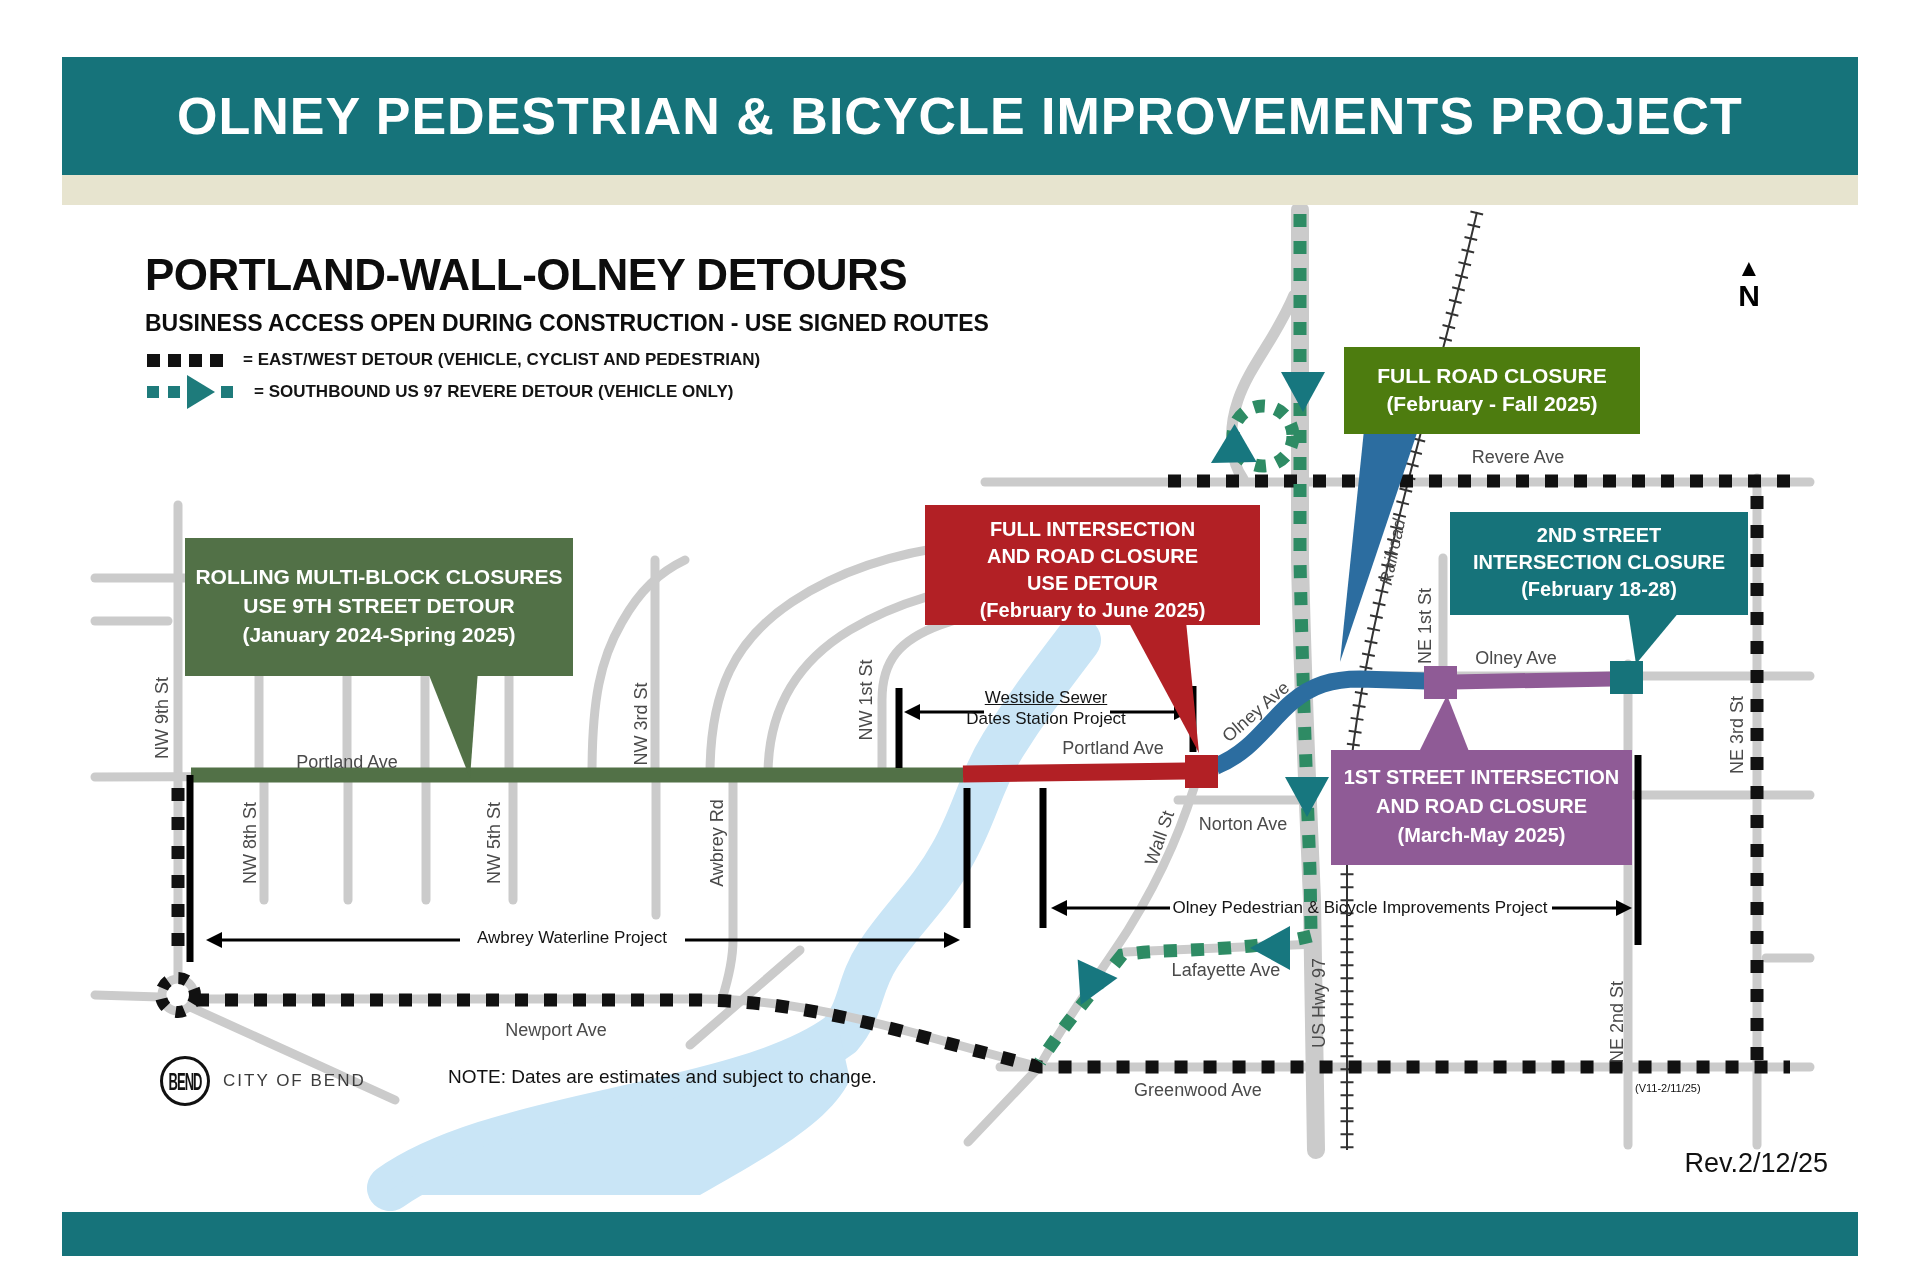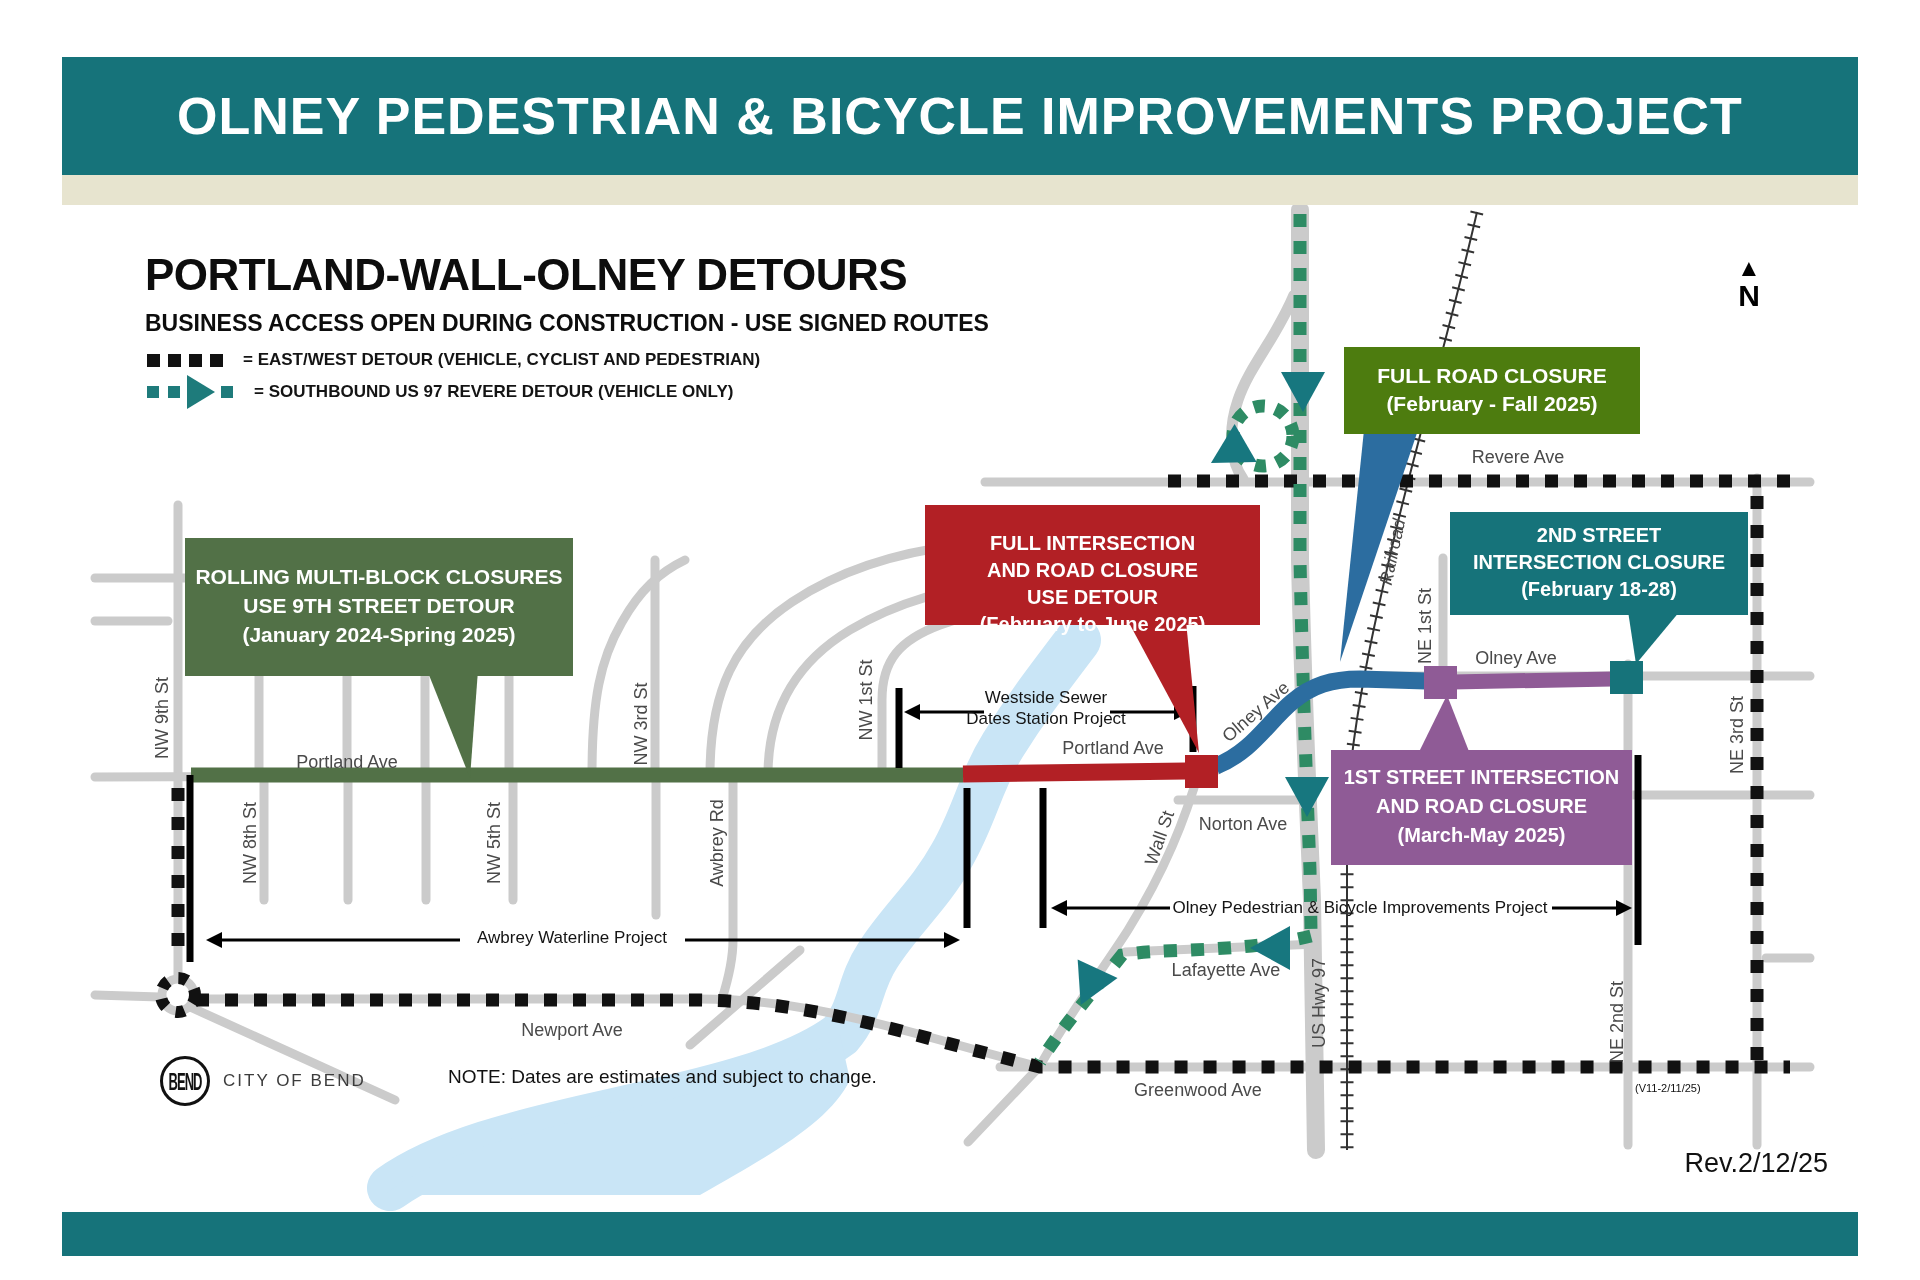--- a/index.html
+++ b/index.html
@@ -24,21 +24,21 @@
 
   .lbl{position:absolute;font-size:18px;color:#4a4a4a;white-space:nowrap;
        transform:translate(-50%,-50%);}
   .lbl.v{transform:translate(-50%,-50%) rotate(-90deg);}
   .proj{position:absolute;font-size:17px;color:#141414;white-space:nowrap;transform:translate(-50%,-50%);}
 
   .callout{position:absolute;color:#ffffff;font-weight:bold;text-align:center;box-sizing:border-box;}
   .callout div{font-size:20px;line-height:27px;white-space:nowrap;}
   .co-green{left:185px;top:538px;width:388px;height:138px;background:#527147;padding-top:24px;}
   .co-green div{font-size:21px;line-height:29px;}
-  .co-red{left:925px;top:505px;width:335px;height:120px;background:#B22025;padding-top:25px;}
+  .co-red{left:925px;top:505px;width:335px;height:120px;background:#B22025;padding-top:11px;}
   .co-blue{left:1344px;top:347px;width:296px;height:87px;background:#4d7c0f;padding-top:15px;}
   .co-blue div{font-size:21px;line-height:28px;}
   .co-teal{left:1450px;top:512px;width:298px;height:103px;background:#16737A;padding-top:10px;}
   .co-purple{left:1331px;top:750px;width:301px;height:115px;background:#8F5B96;padding-top:13px;}
   .co-purple div{line-height:29px;}
 
   .note{position:absolute;left:448px;top:1066px;font-size:19px;color:#111;}
   .version{position:absolute;left:1635px;top:1082px;font-size:11px;color:#111;}
   .revision{position:absolute;right:92px;top:1148px;font-size:27px;color:#111;}
 
@@ -235,35 +235,35 @@
   </div>
 
   <div class="lbl v" style="left:162px;top:718px;">NW 9th St</div>
   <div class="lbl v" style="left:250px;top:843px;">NW 8th St</div>
   <div class="lbl v" style="left:494px;top:843px;">NW 5th St</div>
   <div class="lbl v" style="left:641px;top:724px;">NW 3rd St</div>
   <div class="lbl v" style="left:866px;top:700px;">NW 1st St</div>
   <div class="lbl v" style="left:717px;top:843px;">Awbrey Rd</div>
   <div class="lbl" style="left:347px;top:762px;">Portland Ave</div>
   <div class="lbl" style="left:1113px;top:748px;">Portland Ave</div>
-  <div class="lbl" style="left:572px;top:1030px;">Newport Ave</div>
+  <div class="lbl" style="left:556px;top:1030px;">Newport Ave</div>
   <div class="lbl" style="left:1243px;top:824px;">Norton Ave</div>
   <div class="lbl" style="left:1160px;top:838px;transform:translate(-50%,-50%) rotate(-71deg);">Wall St</div>
   <div class="lbl" style="left:1256px;top:712px;transform:translate(-50%,-50%) rotate(-41deg);">Olney Ave</div>
   <div class="lbl" style="left:1516px;top:658px;">Olney Ave</div>
   <div class="lbl" style="left:1518px;top:457px;">Revere Ave</div>
   <div class="lbl" style="left:1393px;top:552px;font-style:italic;transform:translate(-50%,-50%) rotate(-78deg);">Railroad</div>
   <div class="lbl v" style="left:1425px;top:626px;">NE 1st St</div>
   <div class="lbl v" style="left:1617px;top:1022px;">NE 2nd St</div>
   <div class="lbl v" style="left:1737px;top:735px;">NE 3rd St</div>
   <div class="lbl v" style="left:1319px;top:1003px;">US Hwy 97</div>
   <div class="lbl" style="left:1226px;top:970px;">Lafayette Ave</div>
   <div class="lbl" style="left:1198px;top:1090px;">Greenwood Ave</div>
 
-  <div class="proj" style="left:1046px;top:698px;">Westside Sewer</div>
+  <div class="proj" style="left:1046px;top:698px;text-decoration:underline;">Westside Sewer</div>
   <div class="proj" style="left:1046px;top:719px;">Dates Station Project</div>
   <div class="proj" style="left:572px;top:938px;">Awbrey Waterline Project</div>
   <div class="proj" style="left:1360px;top:908px;">Olney Pedestrian &amp; Bicycle Improvements Project</div>
 
   <div class="compass">
     <div class="tri">▲</div>
     <div class="n">N</div>
   </div>
 
   <div class="logo">

